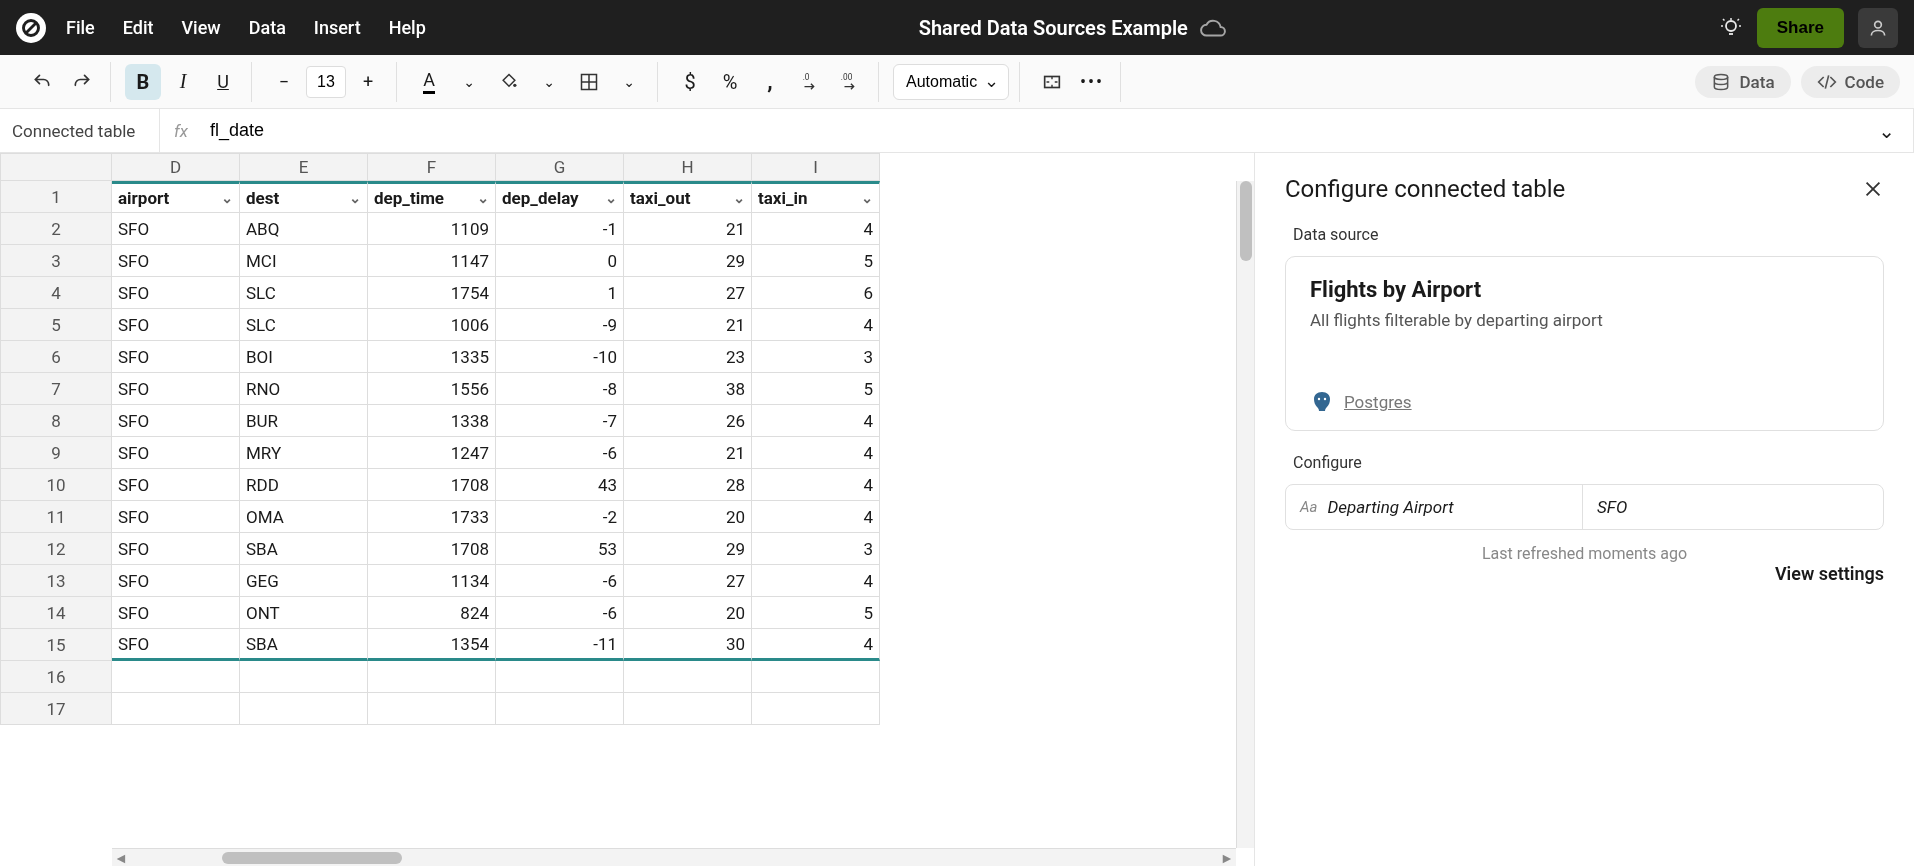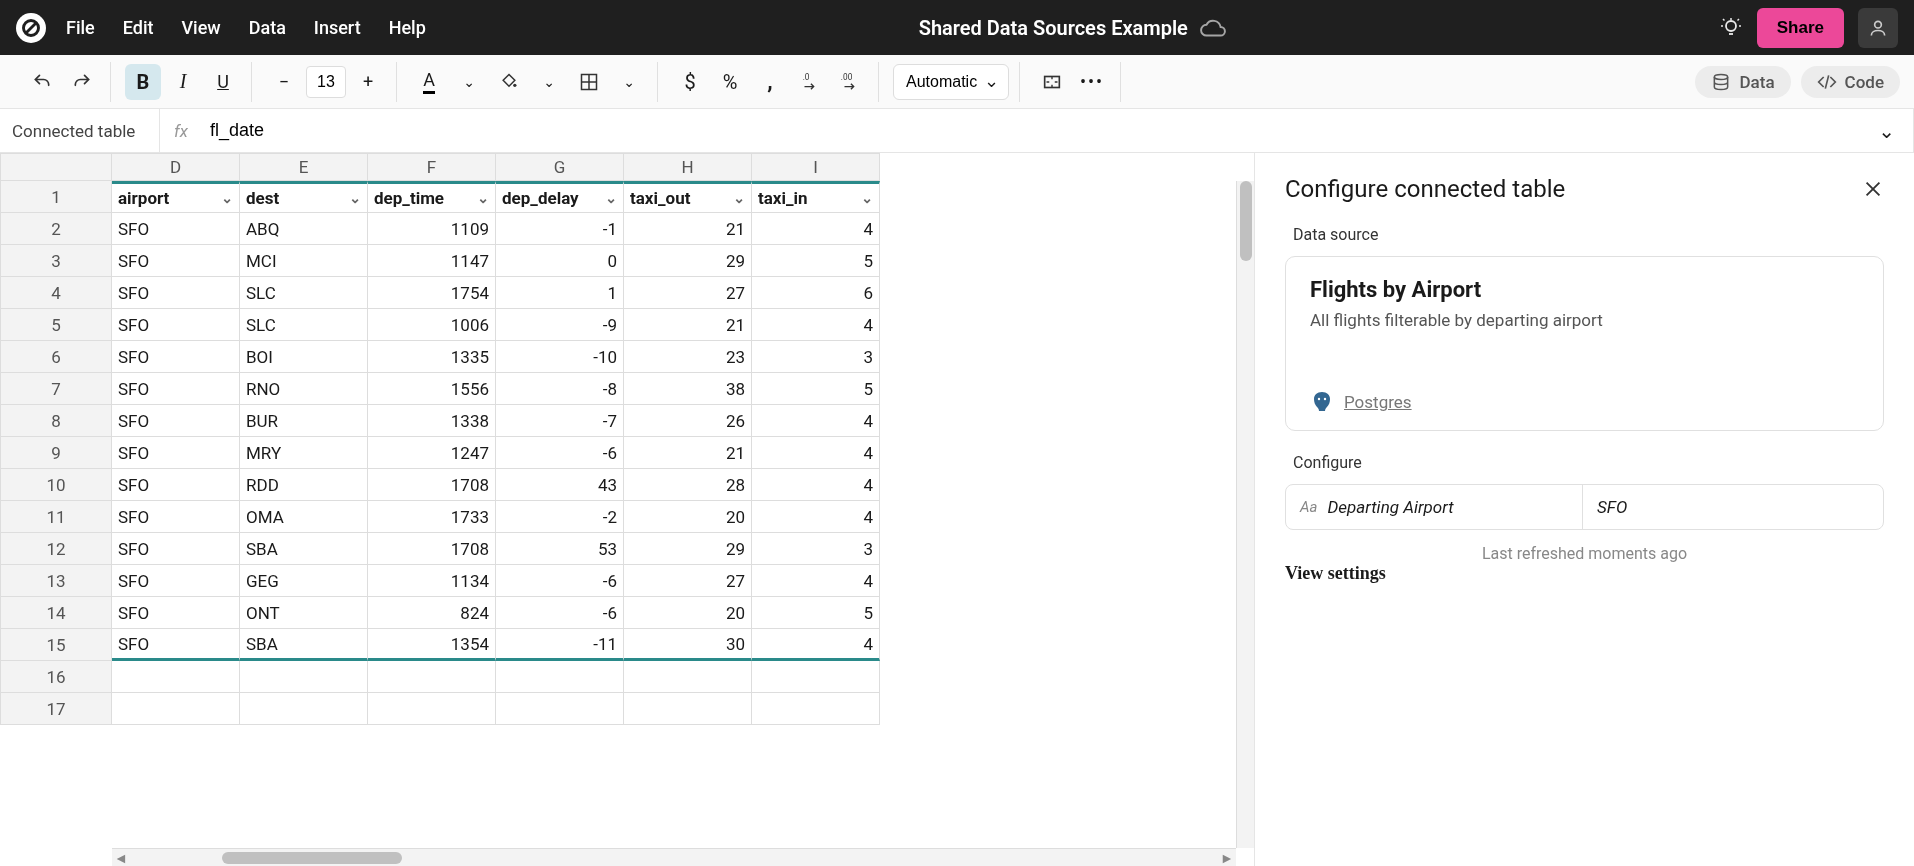--- a/index.html
+++ b/index.html
@@ -8,21 +8,21 @@
 
 .menubar { background: #1f1f1f; color: #fff; height: 55px; display: flex; align-items: center; padding: 0 16px; gap: 8px; }
 .logo { width: 30px; height: 30px; border-radius: 50%; background: #fff; display: flex; align-items: center; justify-content: center; margin-right: 12px; }
 .logo svg { width: 20px; height: 20px; }
 .menu-items { display: flex; gap: 28px; font-size: 18px; font-weight: 500; }
 .menu-item { cursor: pointer; }
 .doc-title { flex: 1; text-align: center; font-size: 20px; font-weight: 600; display: flex; align-items: center; justify-content: center; gap: 12px; }
 .cloud-icon { opacity: 0.6; }
 .menubar-right { display: flex; align-items: center; gap: 14px; }
 .lightbulb-icon { opacity: 0.9; cursor: pointer; }
-.share-btn { background: #ec4899; color: #000; border: none; padding: 10px 20px; font-size: 17px; font-weight: 600; border-radius: 6px; cursor: pointer; }
+.share-btn { background: #4d7c0f; color: #000; border: none; padding: 10px 20px; font-size: 17px; font-weight: 600; border-radius: 6px; cursor: pointer; }
 .user-btn { width: 40px; height: 40px; border-radius: 6px; background: #3a3a3a; display: flex; align-items: center; justify-content: center; cursor: pointer; }
 
 
 .toolbar { height: 54px; border-bottom: 1px solid #e5e5e5; background: #fafafa; display: flex; align-items: center; padding: 0 14px; gap: 4px; }
 .tb-group { display: flex; align-items: center; gap: 4px; padding: 0 10px; border-right: 1px solid #e0e0e0; height: 40px; }
 .tb-group:last-of-type { border-right: none; }
 .tb-btn { width: 36px; height: 36px; display: flex; align-items: center; justify-content: center; border-radius: 6px; cursor: pointer; font-size: 18px; }
 .tb-btn.active { background: #d5e8ee; }
 .font-size-input { width: 40px; text-align: center; border: 1px solid #ddd; border-radius: 4px; height: 32px; font-size: 16px; }
 .wrap-select { border: 1px solid #ddd; border-radius: 6px; height: 36px; padding: 0 30px 0 12px; font-size: 16px; background: #fff; appearance: none; position: relative; }
@@ -69,21 +69,21 @@
 .ds-card { border: 1px solid #e0e0e0; border-radius: 10px; padding: 20px 24px 16px; margin-bottom: 22px; }
 .ds-title { font-size: 22px; font-weight: 700; margin-bottom: 8px; }
 .ds-desc { font-size: 17px; color: #555; margin-bottom: 60px; }
 .ds-provider { display: flex; align-items: center; gap: 10px; color: #777; font-size: 17px; text-decoration: underline; }
 .pg-icon { width: 24px; height: 24px; }
 .var-row { display: flex; border: 1px solid #e0e0e0; border-radius: 8px; overflow: hidden; margin-bottom: 14px; font-style: italic; }
 .var-name { flex: 1; display: flex; align-items: center; gap: 10px; padding: 12px 14px; border-right: 1px solid #e0e0e0; font-size: 17px; }
 .var-value { width: 300px; padding: 12px 14px; font-size: 17px; }
 .refresh-btn { display: flex; align-items: center; gap: 10px; background: #ececec; border: none; border-radius: 8px; padding: 12px 22px; font-size: 18px; font-weight: 600; margin: 0 auto 14px; cursor: pointer; }
 .refresh-meta { text-align: center; color: #888; font-size: 16px; }
-.view-settings { text-align: left; font-size: 18px; font-weight: 600; cursor: pointer; font-family: Liberation Serif, serif; }
+.view-settings { text-align: right; font-size: 18px; font-weight: 600; cursor: pointer; }
 
 svg { display: block; }
 </style>
 </head>
 <body>
 
 <div class="menubar">
   <div class="logo">
     <svg viewBox="0 0 24 24">
         <circle cx="12" cy="12" r="9" fill="none" stroke="#1f1f1f" stroke-width="3.5"></circle>

